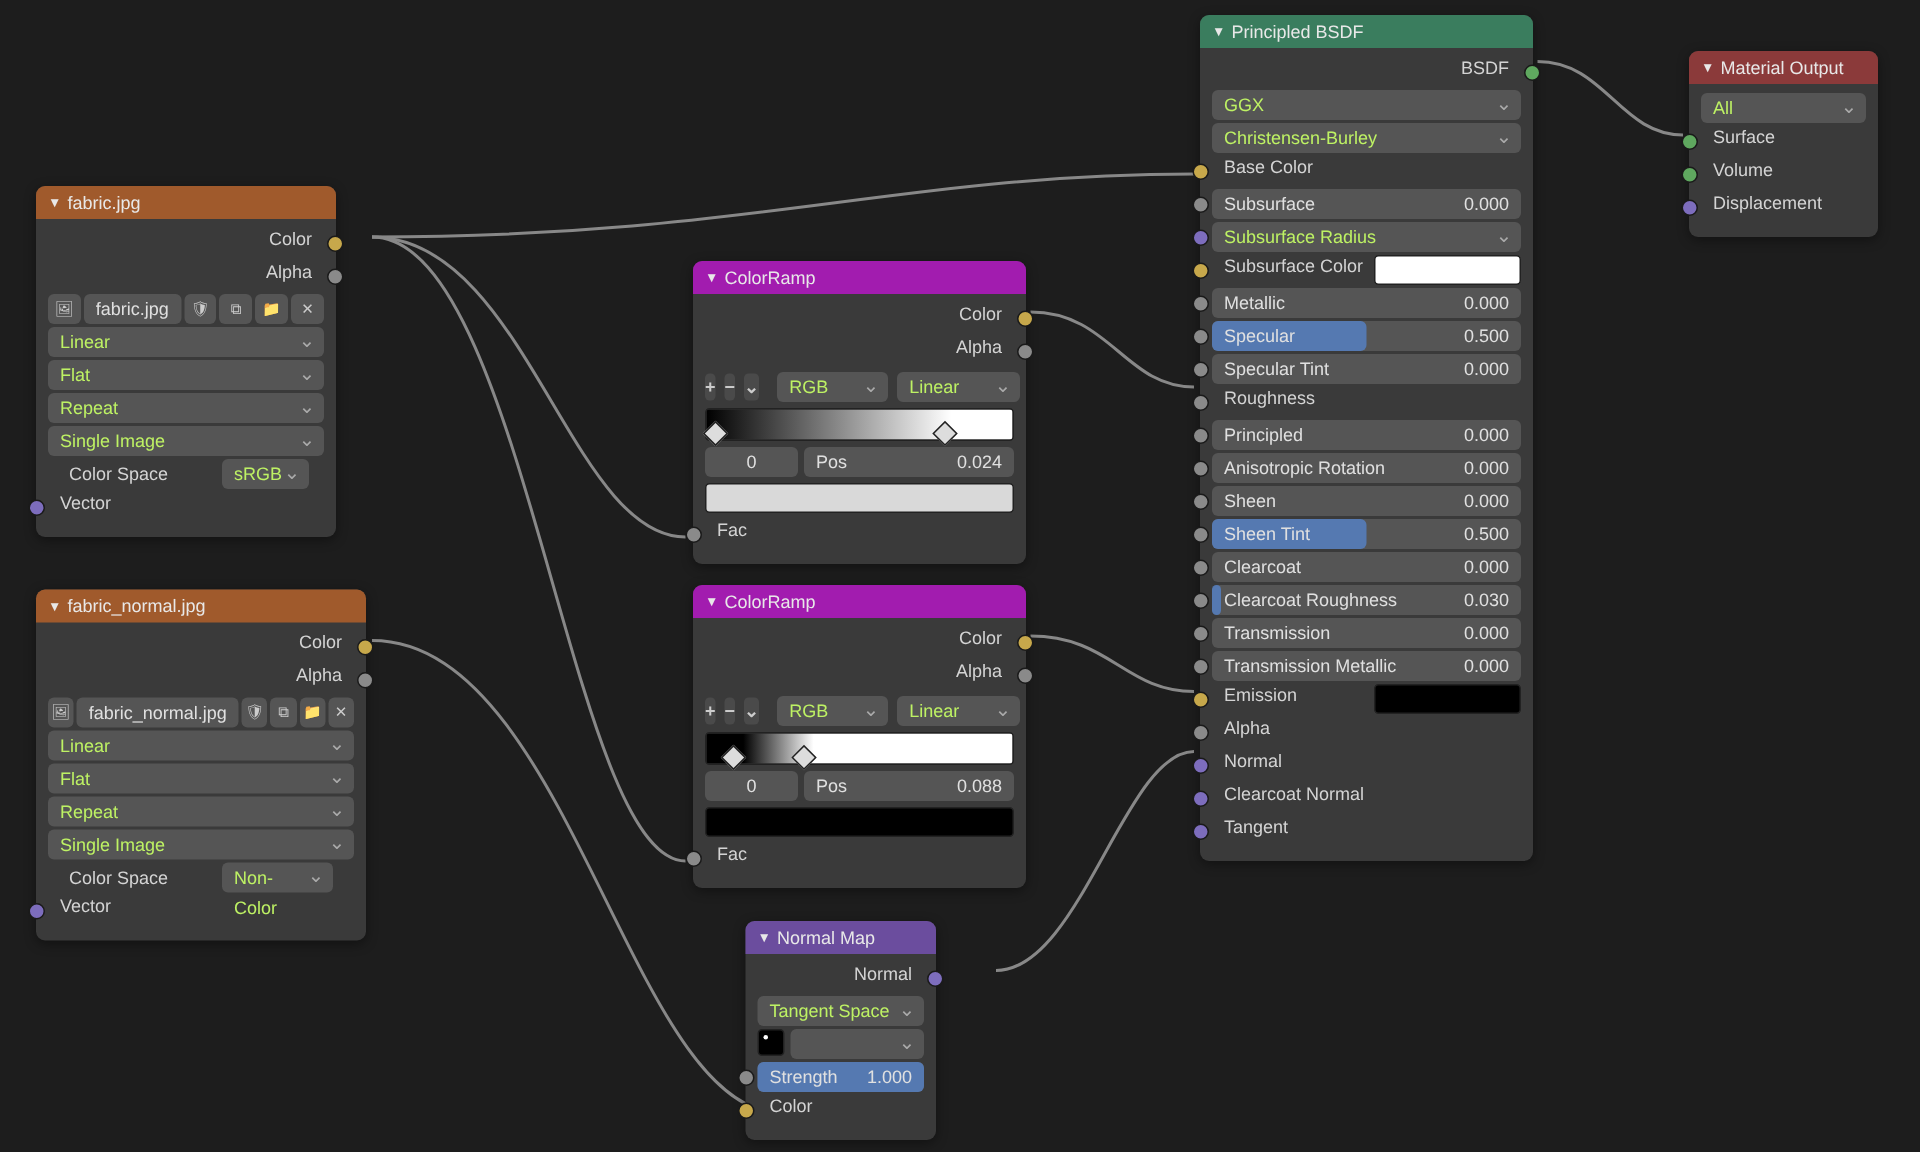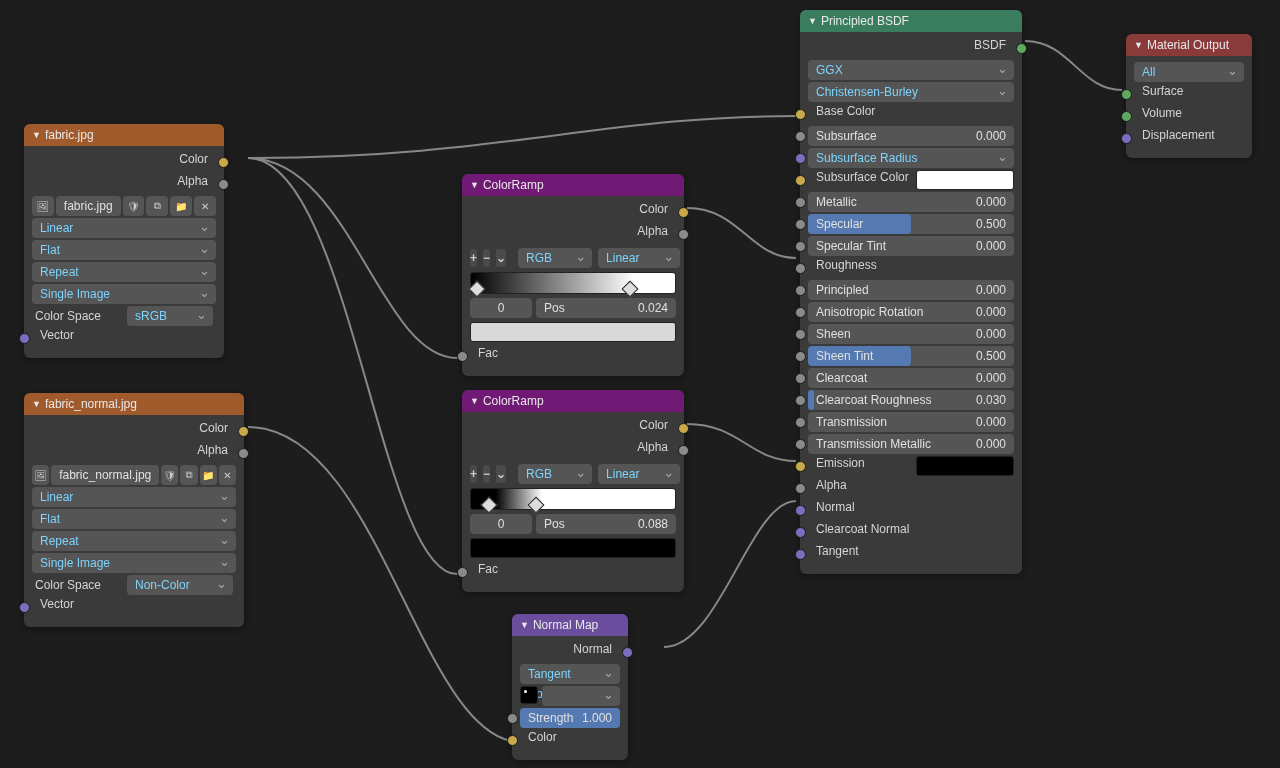--- a/index.html
+++ b/index.html
@@ -1,47 +1,47 @@
 <!DOCTYPE html>
 <html><head>
 <meta charset="utf-8">
 <style>
   html,body{margin:0;padding:0;width:1280px;height:768px;background:#1d1d1d;font-family:-apple-system,BlinkMacSystemFont,"Segoe UI",sans-serif;font-size:12px;color:#d4d4d4;overflow:hidden;position:relative}
   svg.wires{position:absolute;left:0;top:0;width:1280px;height:768px;pointer-events:none}
   .node{position:absolute;background:#3a3a3a;border-radius:6px;box-shadow:0 2px 8px rgba(0,0,0,.4)}
   .hdr{height:22px;line-height:22px;padding:0 8px;border-radius:6px 6px 0 0;color:#e8e8e8;font-size:12px}
   .hdr span.tri{display:inline-block;margin-right:4px;font-size:9px;vertical-align:1px}
   .hdr-orange{background:#a05a2c}
-  .hdr-blue{background:#701a75}
+  .hdr-blue{background:#a21caf}
   .hdr-purple{background:#6b4d9e}
   .hdr-green{background:#3a7d5e}
   .hdr-red{background:#8b3a3a}
   .body{padding:4px 8px 8px 8px}
   .row{display:flex;height:20px;margin:2px 0;position:relative}
   .row.in .lbl{margin-left:8px}
   .row.out{justify-content:flex-end}
   .row.out .lbl{margin-right:8px}
   .sock{position:absolute;width:9px;height:9px;border-radius:50%;border:1px solid #1a1a1a;top:5px}
   .sock.l{left:-13px}
   .sock.r{right:-13px}
   .s-yellow{background:#c7a84b}
   .s-gray{background:#8a8a8a}
   .s-purple{background:#7d6dbd}
   .s-green{background:#5fa85f}
   .lbl{color:#d4d4d4}
-  .sel{background:#555;border-radius:4px;height:20px;line-height:20px;padding:0 18px 0 8px;position:relative;flex:1;color:#7dd3fc}
+  .sel{background:#555;border-radius:4px;height:20px;line-height:20px;padding:0 18px 0 8px;position:relative;flex:1;color:#bef264}
   .sel::after{content:"⌄";position:absolute;right:6px;top:-1px;color:#aaa;font-size:13px}
   .fld{background:#555;border-radius:4px;height:20px;line-height:20px;padding:0 8px;flex:1;display:flex;justify-content:space-between;color:#e0e0e0;position:relative}
   .fld .val{color:#e0e0e0}
   .fill{position:absolute;left:0;top:0;height:100%;background:#5680c2;border-radius:4px;opacity:.85}
   .fld .t,.fld .val{position:relative;z-index:1}
   .imgbar{display:flex;gap:2px;height:20px;margin:2px 0}
   .imgbar .icn{width:24px;height:20px;background:#555;border-radius:4px;display:flex;align-items:center;justify-content:center;font-size:10px;color:#ccc}
   .imgbar .name{flex:1;background:#555;border-radius:4px;line-height:20px;padding:0 8px;color:#e0e0e0}
-  .kv{display:flex;gap:6px;height:20px;margin:2px 3px;align-items:center}
+  .kv{display:flex;gap:16px;height:20px;margin:2px 14px;align-items:center}
   .kv .k{flex:0 0 86px;color:#d4d4d4}
   .swatch{width:96px;height:18px;border-radius:3px;border:1px solid #222}
   .swatch.white{background:#fff}
   .swatch.black{background:#000}
   .ramprow{display:flex;gap:6px;height:20px;margin:4px 0;align-items:center}
   .ramprow .btn{width:18px;height:18px;text-align:center;line-height:18px;color:#ccc;background:#4a4a4a;border-radius:3px;font-weight:bold}
   .gradient{height:20px;border-radius:3px;margin:4px 0;position:relative;border:1px solid #222}
   .grad-a{background:linear-gradient(to right,#000 0%,#fff 80%,#fff 100%)}
   .grad-b{background:linear-gradient(to right,#000 0%,#000 12%,#fff 35%,#fff 100%)}
   .stop{position:absolute;bottom:-2px;width:10px;height:10px;background:#ddd;border:1px solid #222;transform:translateX(-50%) rotate(45deg)}
@@ -218,21 +218,21 @@
         </div>
     </div>
     <div class="clrchip" style="background:#000"></div>
     <div class="row in">
         <span class="sock l s-gray"></span>
         <span class="lbl">Fac</span>
       </div>
   </div>
 </div>
 
-<div class="node" style="left:512px;top:614px;width:116px">
+<div class="node" style="left:497px;top:614px;width:127px">
   <div class="hdr hdr-purple"><span class="tri">▼</span><span>Normal Map</span></div>
   <div class="body">
     <div class="row out">
         <span class="lbl">Normal</span>
         <span class="sock r s-purple"></span>
       </div>
     <div class="row">
         <div class="sel">Tangent Space</div>
       </div>
     <div class="row">

